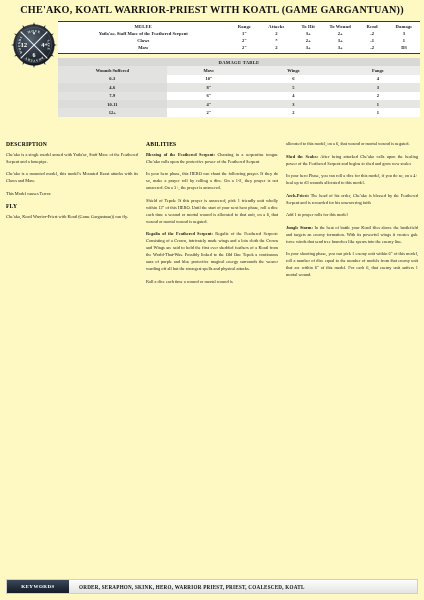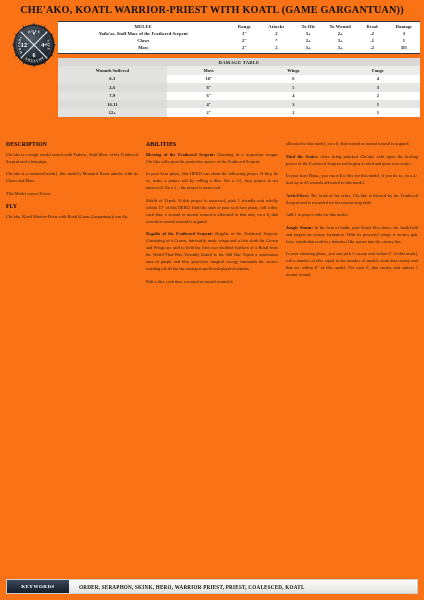--- a/index.html
+++ b/index.html
@@ -6,21 +6,21 @@
   html, body {
     margin: 0; padding: 0;
     width: 424px; height: 600px;
     background: #ffffff;
     font-family: "Liberation Serif", serif;
     color: #1a1a1a;
   }
   #sheet {
     position: relative;
     width: 424px; height: 600px;
-    background: #f97316;
+    background: #fef9c3;
     overflow: hidden;
   }
 
   
   .title-bar {
     padding: 4px 6px 2px 6px;
     text-align: center;
   }
   .title-bar h1 {
     margin: 0;

